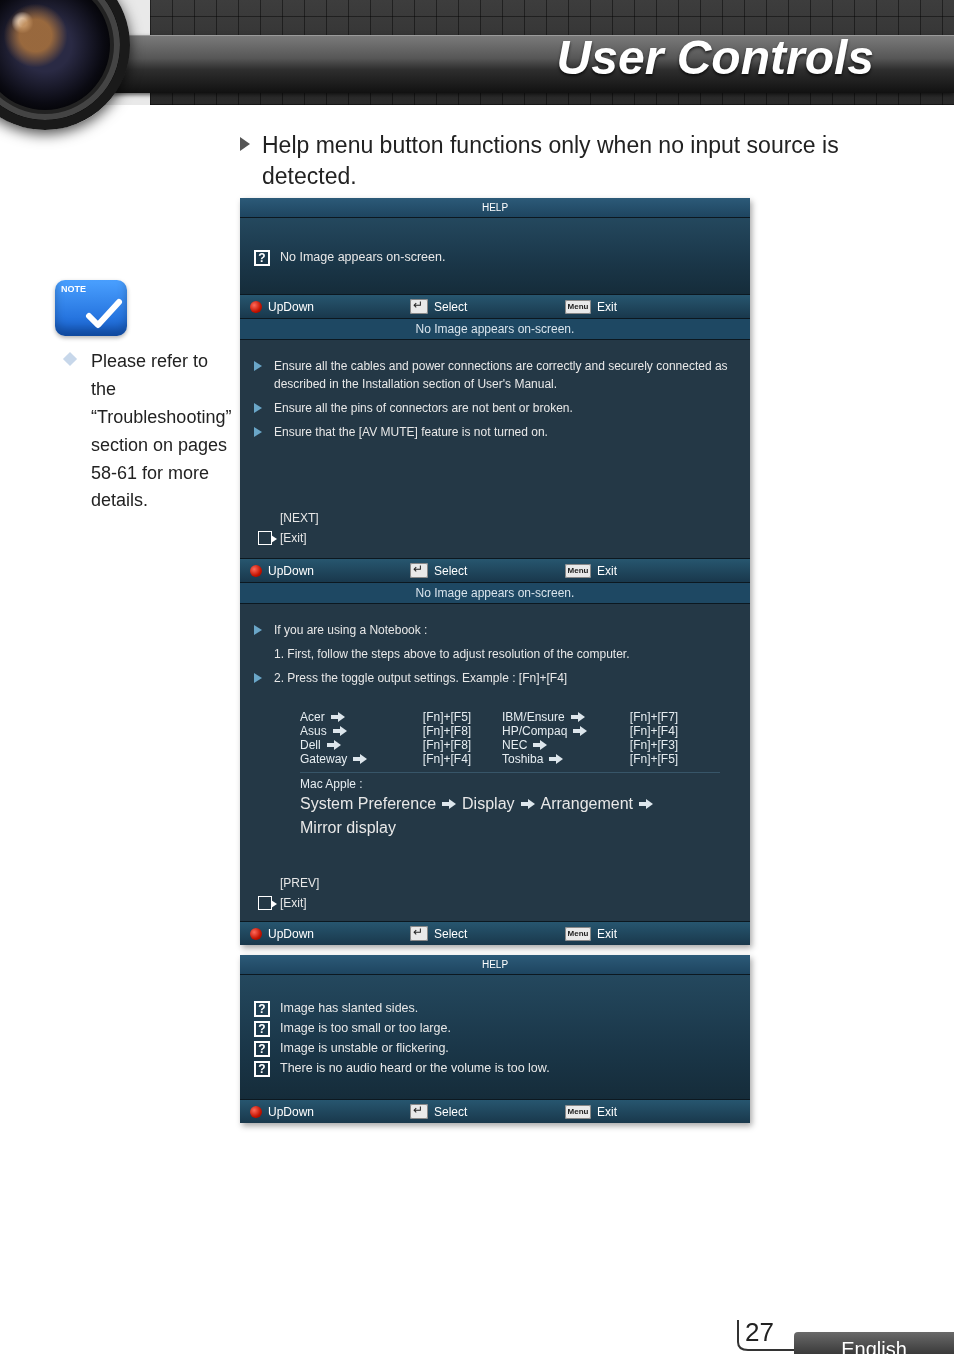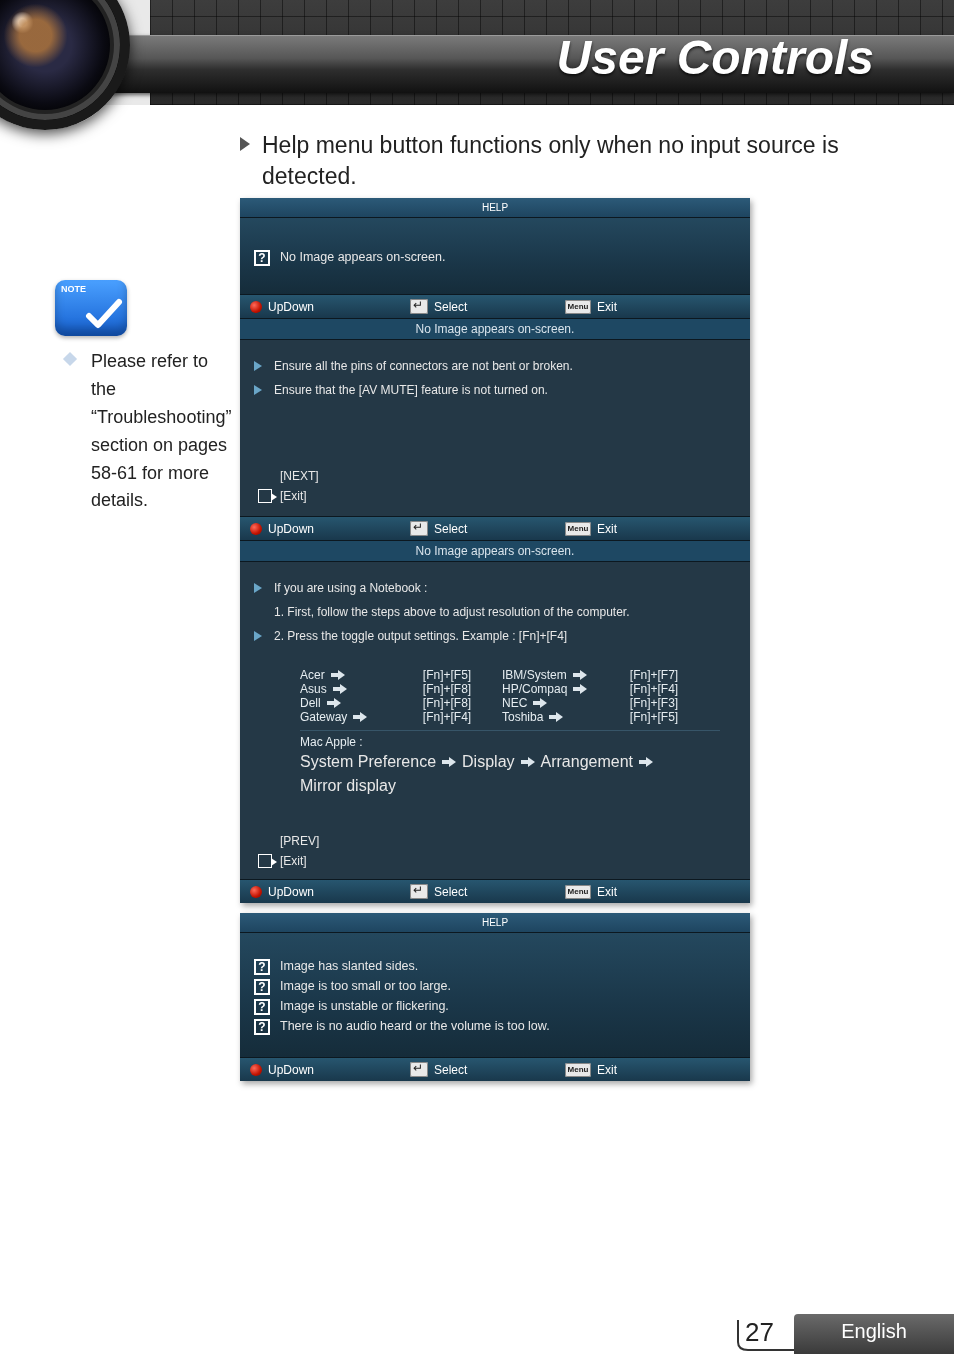--- a/index.html
+++ b/index.html
@@ -256,21 +256,21 @@
   .page-num{
     position:absolute;right:180px;bottom:6px;
     font-size:26px;color:#222;
   }
   .page-num-arc{
     position:absolute; right:158px; bottom:2px;
     width:60px;height:34px;
   }
   .lang-tab{
     position:absolute;right:0;bottom:0;
-    width:160px;height:40px;
+    width:160px;height:22px;
     background:linear-gradient(#6a6a6a,#3a3a3a);
     color:#fff;font-size:20px;line-height:34px;text-align:center;
     border-top-left-radius:4px;
   }
 </style>
 </head>
 <body>
 
 <div class="header">
   <div class="header-grid"></div>
@@ -316,20 +316,24 @@
       <div class="foot-seg">
         <span class="menu-key">Menu</span>
         <span>Exit</span>
       </div>
     </div>
 
     <div class="osd-sub">No Image appears on-screen.</div>
     <div class="osd-list">
       <div class="osd-li">
         <span class="tri"></span>
+        <span>Ensure all the cables and power connections are correctly and securely connected as described in the Installation section of User's Manual.</span>
+      </div>
+      <div class="osd-li">
+        <span class="tri"></span>
         <span>Ensure all the pins of connectors are not bent or broken.</span>
       </div>
       <div class="osd-li">
         <span class="tri"></span>
         <span>Ensure that the [AV MUTE] feature is not turned on.</span>
       </div>
     </div>
     <div class="nav-block" style="padding-top:60px;">
       <div class="nav-line" style="padding-left:22px;">
         <span>[NEXT]</span>
@@ -369,21 +373,21 @@
       </div>
     </div>
     <div class="brand-wrap" style="padding-top:18px;">
       <div class="brand-grid">
         <div class="b">
             <span>Acer</span>
             <span class="arr"></span>
           </div>
         <div>[Fn]+[F5]</div>
         <div class="b">
-            <span>IBM/System</span>
+            <span>IBM/Ensure</span>
             <span class="arr"></span>
           </div>
         <div>[Fn]+[F7]</div>
 
         <div class="b">
             <span>Asus</span>
             <span class="arr"></span>
           </div>
         <div>[Fn]+[F8]</div>
         <div class="b">

